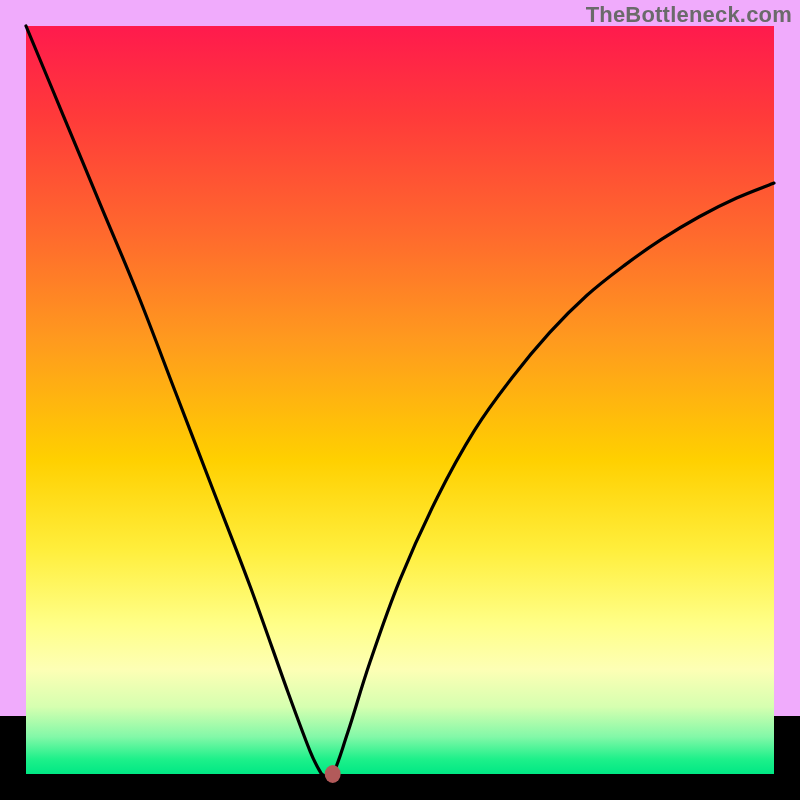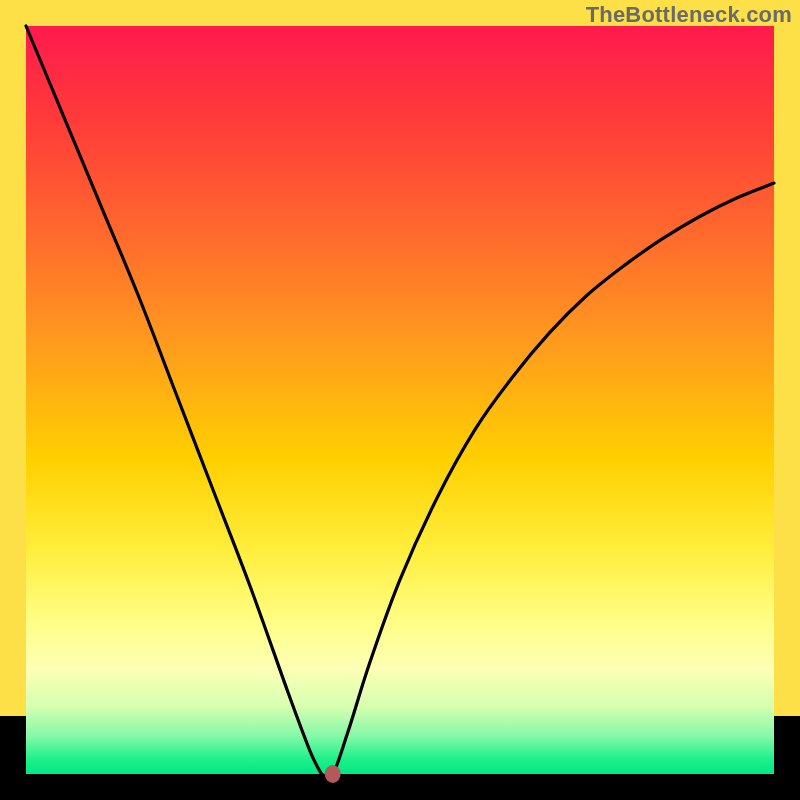--- a/index.html
+++ b/index.html
@@ -9,21 +9,21 @@
     height: 800px;
     background: #000;
     overflow: hidden;
   }
   .frame {
     position: absolute;
     left: 0;
     top: 0;
     width: 800px;
     height: 716px;
-    background: #fde047;
+    background: #f0abfc;
   }
   .plot-area {
     position: absolute;
     left: 26px;
     top: 26px;
     width: 748px;
     height: 748px;
     background: linear-gradient(to bottom,
       #ff1a4d 0%,
       #ff3a3a 12%,

